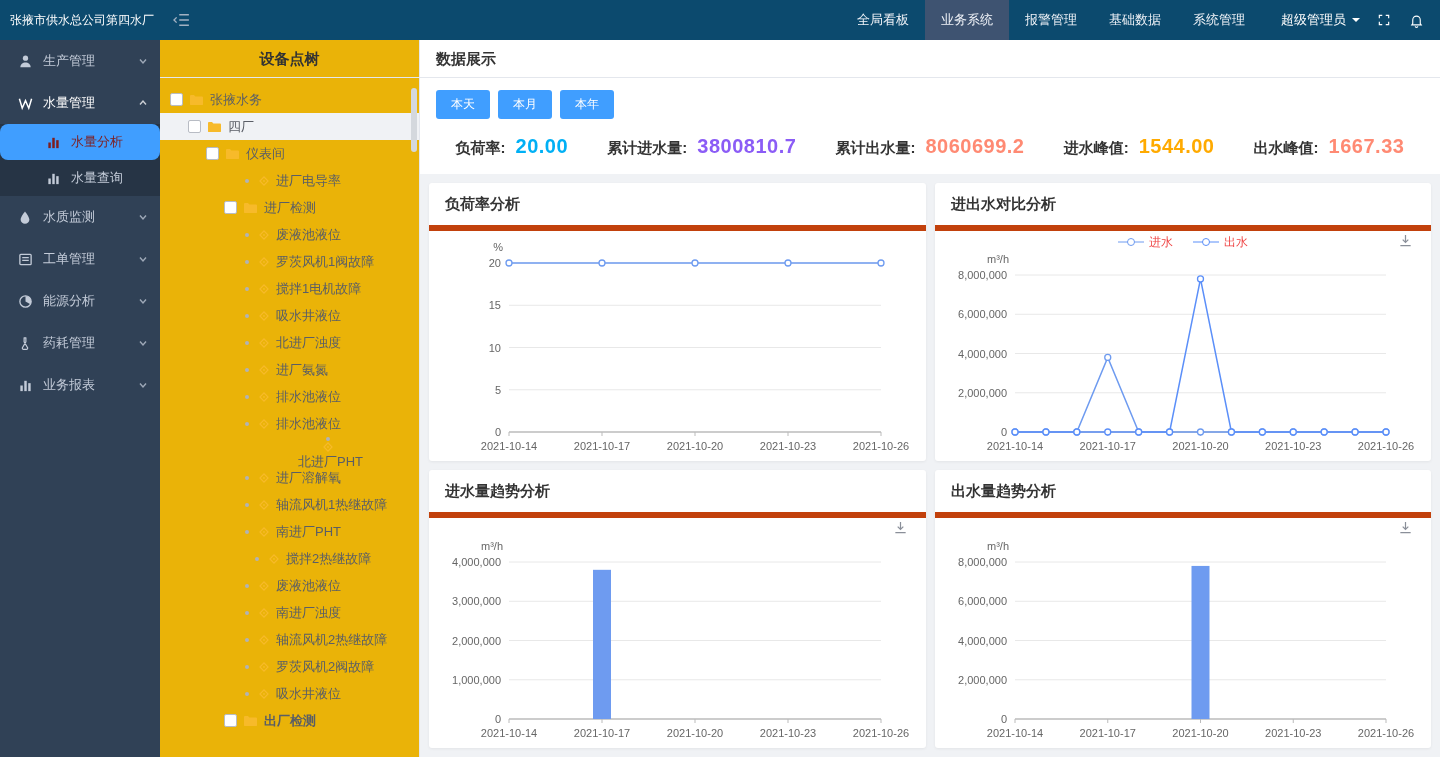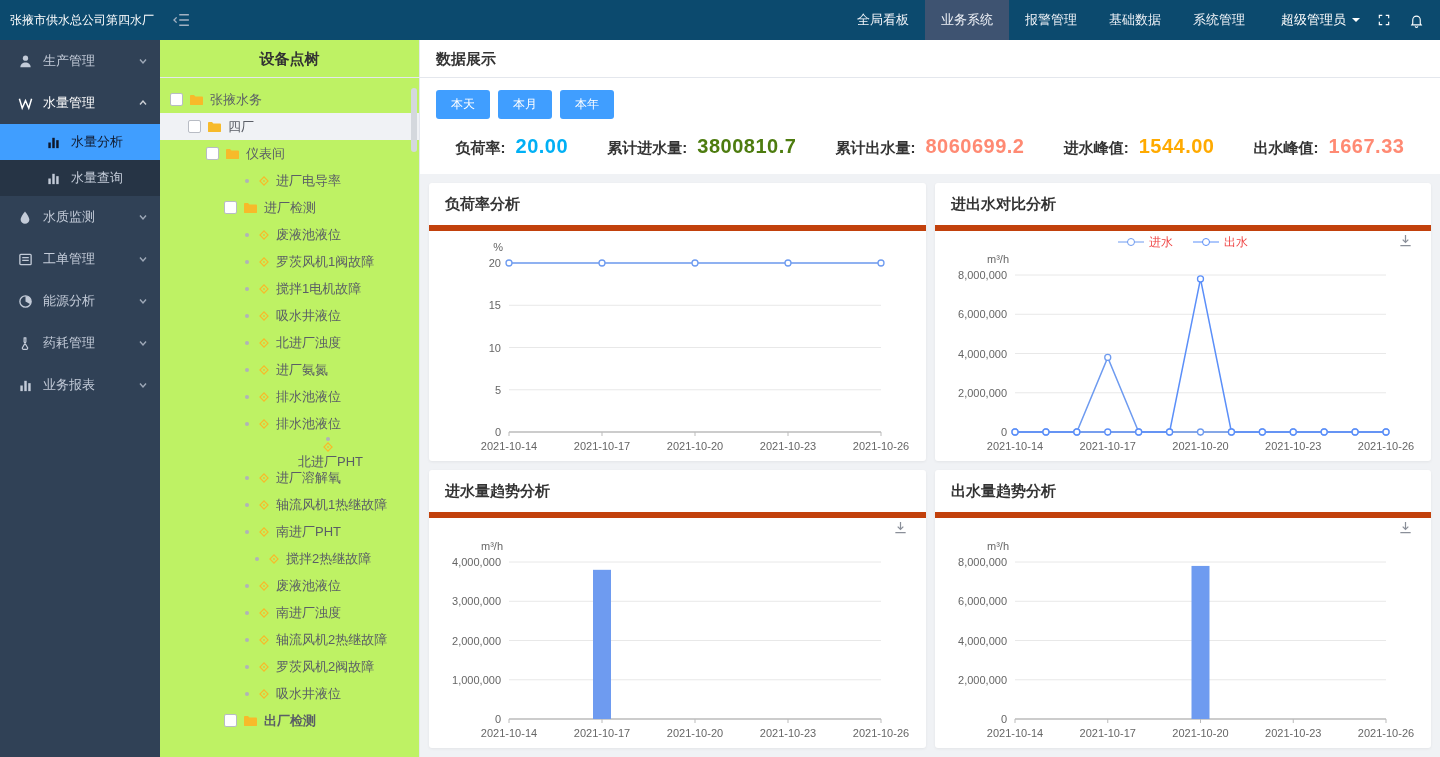--- a/index.html
+++ b/index.html
@@ -21,24 +21,24 @@
   .layout { display:flex; height:717px; }
 
   
   .sidebar { width:160px; background:#304156; flex-shrink:0; overflow:hidden; }
   .menu-item { height:42px; display:flex; align-items:center; padding:0 12px 0 18px; color:#c3cbd8; font-size:13px; cursor:pointer; }
   .mi-icon { width:16px; margin-right:9px; display:flex; }
   .mi-chevron { margin-left:auto; opacity:.75; display:flex; }
   .menu-item.open { color:#fff; }
   .submenu { background:#263445; }
   .sub-item { height:36px; display:flex; align-items:center; padding-left:46px; font-size:13px; color:#c3cbd8; cursor:pointer; }
-  .sub-item.active { background:#409eff; color:#0f172a; }
+  .sub-item.active { background:#409eff; color:#7f1d1d;border-radius:8px; }
 
   
-  .tree-panel { width:260px; background:#bef264; border-right:1px solid #e4e7ed; position:relative; flex-shrink:0; display:flex; flex-direction:column;justify-content:space-between; }
+  .tree-panel { width:260px; background:#eab308; border-right:1px solid #e4e7ed; position:relative; flex-shrink:0; display:flex; flex-direction:column;justify-content:space-between; }
   .panel-header { height:38px; line-height:38px; text-align:center; font-size:15px; font-weight:bold; color:#333; border-bottom:1px solid #e4e7ed; flex-shrink:0; }
   .tree-body { flex:1; overflow:hidden; padding-top:8px; }
   .tree-row { height:27px; display:flex; align-items:center; font-size:13px; color:#5a5e66; cursor:pointer; white-space:nowrap; }
   .tree-row.selected { background:#f0f2f5; }
   .checkbox { width:13px; height:13px; border:1px solid #b8bcc4; border-radius:2px; margin-right:6px; background:#fff; flex-shrink:0; }
   .bullet { width:4px; height:4px; border-radius:50%; background:#b0b3b8; margin:0 9px 0 3px; flex-shrink:0; }
   .node-icon { margin-right:6px; display:flex; flex-shrink:0; }
   .tree-scrollbar { position:absolute; right:2px; top:48px; width:6px; height:64px; background:#d4d8dd; border-radius:3px; cursor:pointer; }
 
   
@@ -459,21 +459,21 @@
 
     <div class="toolbar-strip">
       <div id="period-tabs"><button class="period-btn">本天</button><button class="period-btn">本月</button><button class="period-btn">本年</button></div>
       <div class="stats-row" id="stats-row">
           <div class="stat">
             <span class="stat-label">负荷率:</span>
             <span class="stat-value" style="color:#00b0f5">20.00</span>
           </div>
           <div class="stat">
             <span class="stat-label">累计进水量:</span>
-            <span class="stat-value" style="color:#4d7c0f">3800810.7</span>
+            <span class="stat-value" style="color:#8b5cf6">3800810.7</span>
           </div>
           <div class="stat">
             <span class="stat-label">累计出水量:</span>
             <span class="stat-value" style="color:#ff8a73">8060699.2</span>
           </div>
           <div class="stat">
             <span class="stat-label">进水峰值:</span>
             <span class="stat-value" style="color:#ffaa00">1544.00</span>
           </div>
           <div class="stat">

